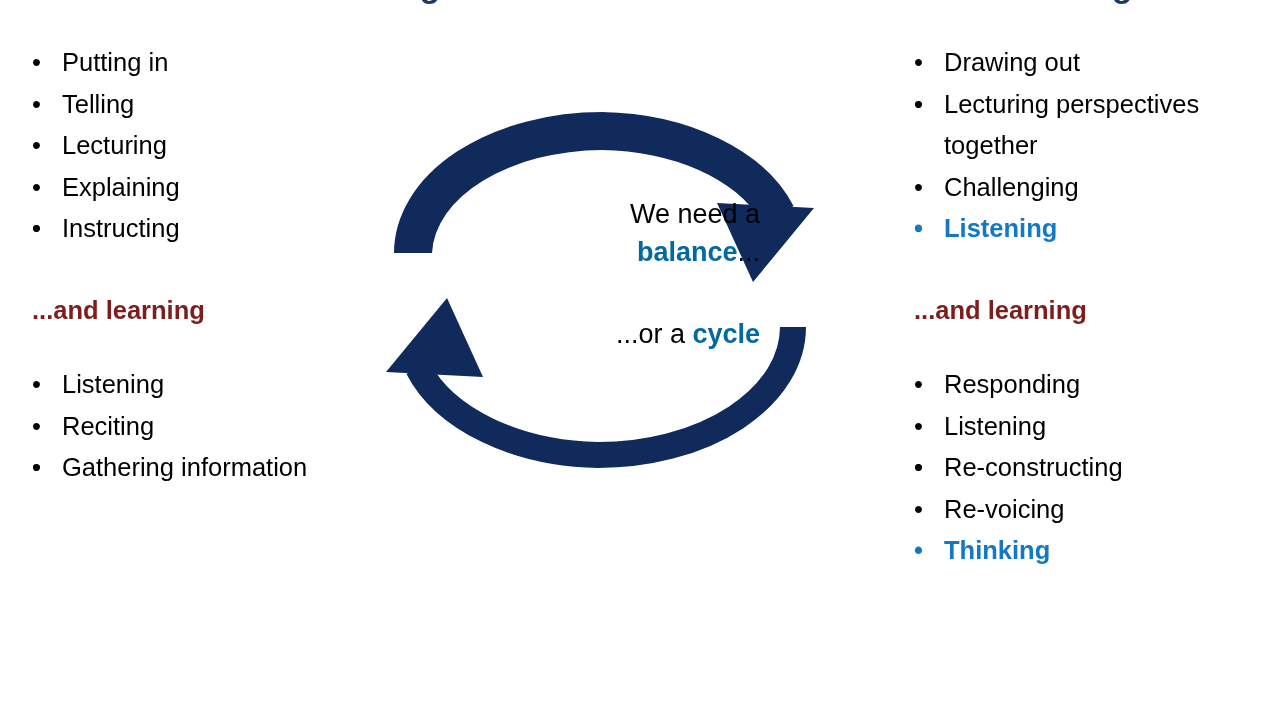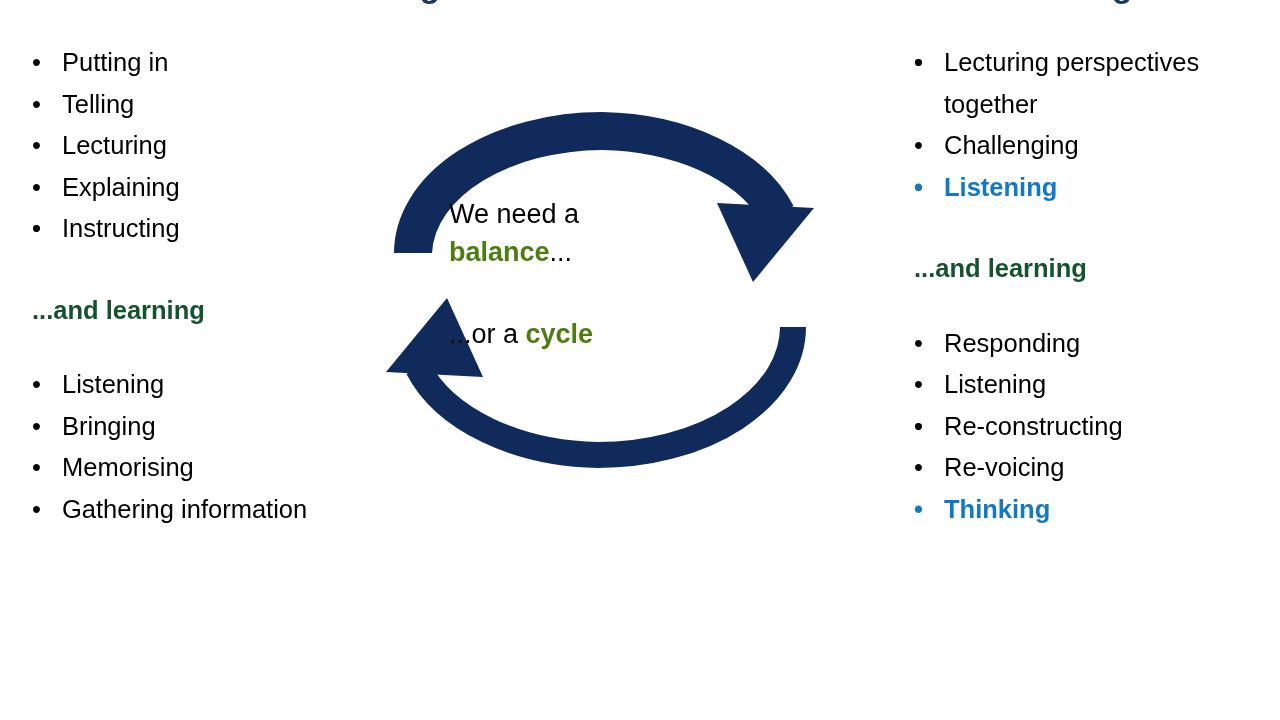--- a/index.html
+++ b/index.html
@@ -69,21 +69,21 @@
   }
   ul.bullets li.accent,
   ul.bullets li.accent .bullet-dot {
     color: #1379c6;
     font-weight: bold;
   }
 
   .sub-heading {
     font-size: 25.5px;
     font-weight: bold;
-    color: #14532d;
+    color: #7f1d1d;
     line-height: 41.5px;
     padding-left: 14px;
   }
   .spacer-before-heading { height: 40px; }
   .spacer-after-heading  { height: 33px; }
 
   
   #cycle {
     position: absolute;
     left: 380px;
@@ -92,34 +92,34 @@
     height: 360px;
   }
   #cycle svg {
     display: block;
     width: 440px;
     height: 360px;
   }
 
   #centre-text {
     position: absolute;
-    left: 449px;
+    left: 440px;
     top: 195px;
     width: 320px;
-    text-align: left;
+    text-align: right;
     pointer-events: none;
   }
   .centre-line {
     font-size: 27px;
     line-height: 38px;
     color: #000000;
     white-space: nowrap;
   }
   .centre-line .hl {
-    color: #4d7c0f;
+    color: #0369a1;
     font-weight: bold;
   }
   #centre-line-3 {
     margin-top: 44px;
   }
 </style>
 </head>
 <body>
 
 <div id="slide">
@@ -159,38 +159,38 @@
     <div class="sub-heading">...and learning</div>
     <div class="spacer-after-heading"></div>
 
     <ul class="bullets" id="left-learning-list">
       <li>
         <span class="bullet-dot">•</span>
         <span>Listening</span>
       </li>
       <li>
         <span class="bullet-dot">•</span>
-        <span>Bringing</span>
-      </li>
-      <li>
-        <span class="bullet-dot">•</span>
-        <span>Memorising</span>
+        <span>Reciting</span>
+      </li>
+      <li>
+        <span class="bullet-dot">•</span>
       </li>
       <li>
         <span class="bullet-dot">•</span>
         <span>Gathering information</span>
       </li>
     </ul>
   </div>
 
   <div class="column" id="col-right">
 
     <ul class="bullets" id="right-teaching-list">
       <li>
         <span class="bullet-dot">•</span>
+        <span>Drawing out</span>
       </li>
       <li>
         <span class="bullet-dot">•</span>
       </li>
       <li>
         <span class="bullet-dot">•</span>
         <span>Lecturing perspectives together</span>
       </li>
       <li>
         <span class="bullet-dot">•</span>

